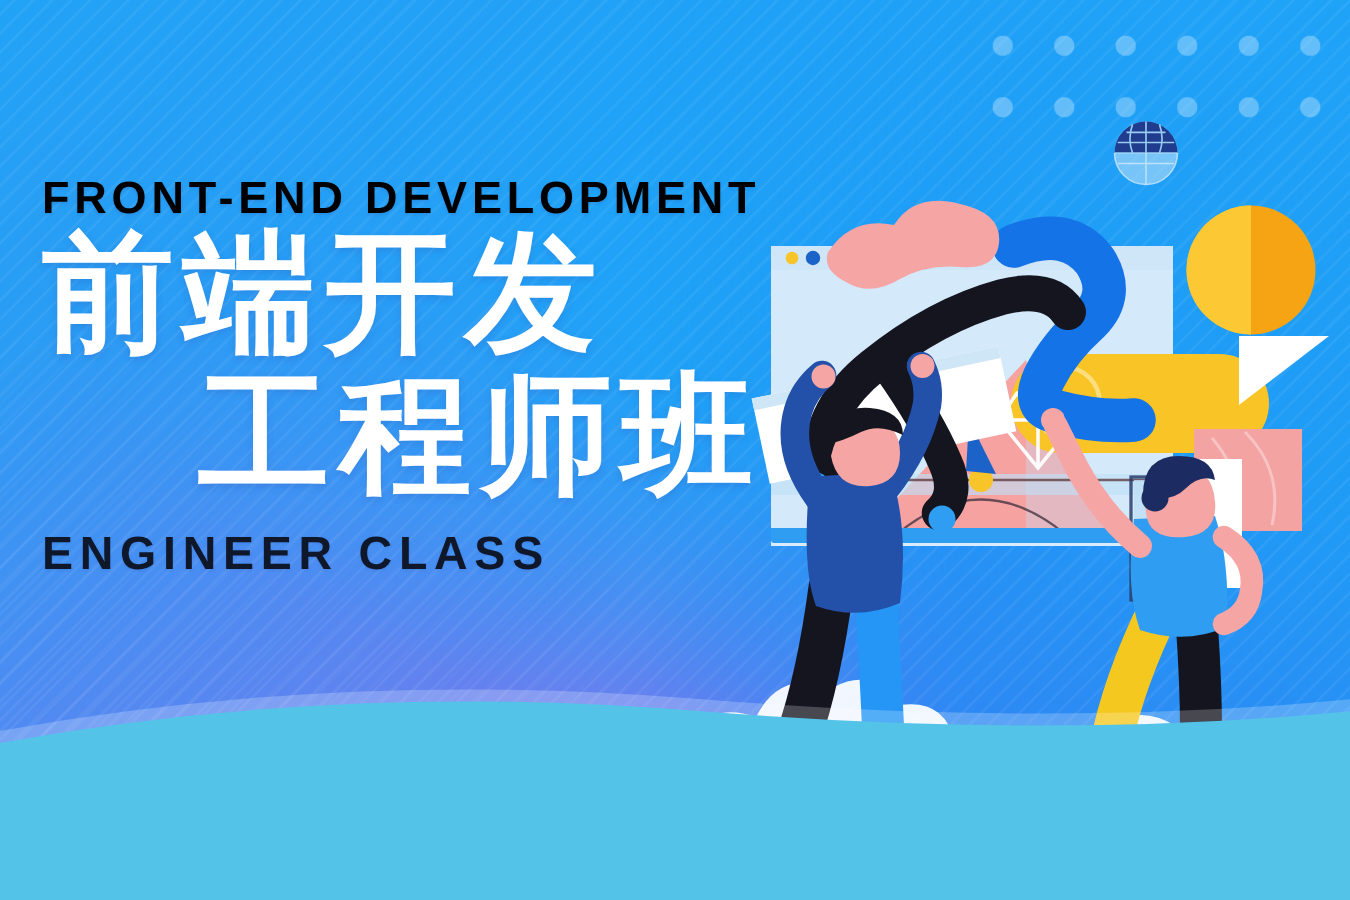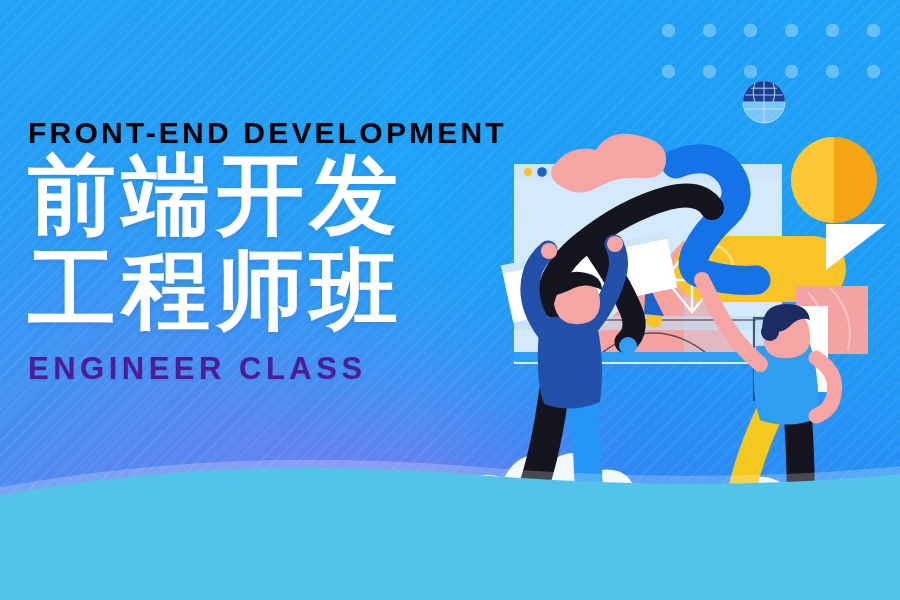--- a/index.html
+++ b/index.html
@@ -73,23 +73,23 @@
     line-height:1;white-space:nowrap;
     font-family:"Liberation Sans","DejaVu Sans",sans-serif;
     text-shadow:0 1px 2px rgba(40,70,160,0.18);
   }
   .cn-1,.cn-2{
     color:#ffffff;font-weight:700;line-height:1.06;white-space:nowrap;
     font-family:"DejaVu Sans","Liberation Sans",sans-serif;
     text-shadow:0 2px 5px rgba(45,70,170,0.20);
   }
   .cn-1{font-size:88px;letter-spacing:6px;margin-top:0;}
-  .cn-2{font-size:88px;letter-spacing:6px;margin-top:2px;}
+  .cn-2{font-size:88px;letter-spacing:6px;margin-top:2px;text-align:right;}
   .subline{
-    color:#4c1d95;font-size:31px;font-weight:700;letter-spacing:4.5px;
+    color:#0f172a;font-size:31px;font-weight:700;letter-spacing:4.5px;
     line-height:1;white-space:nowrap;margin-top:16px;
     font-family:"Liberation Sans","DejaVu Sans",sans-serif;
     text-shadow:0 1px 2px rgba(40,70,160,0.18);
   }
   
   .illus{position:absolute;left:478px;top:120px;width:422px;height:450px;}
   .illus svg{display:block;}
 </style>
 </head>
 <body>

